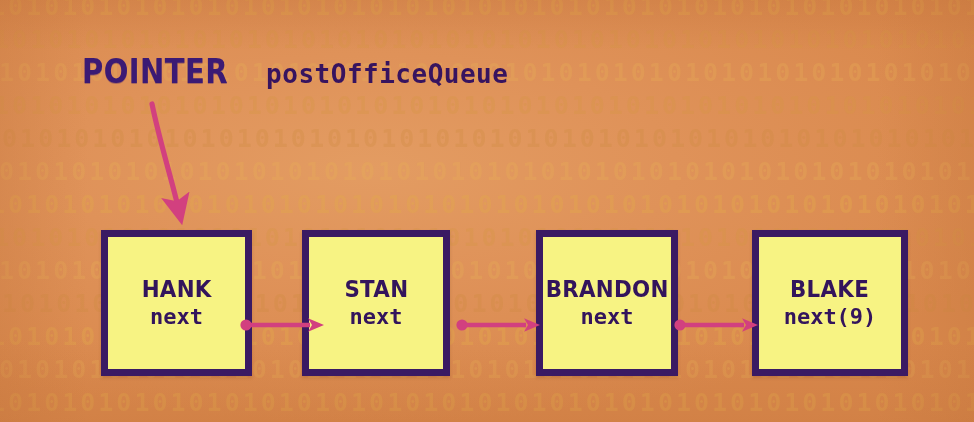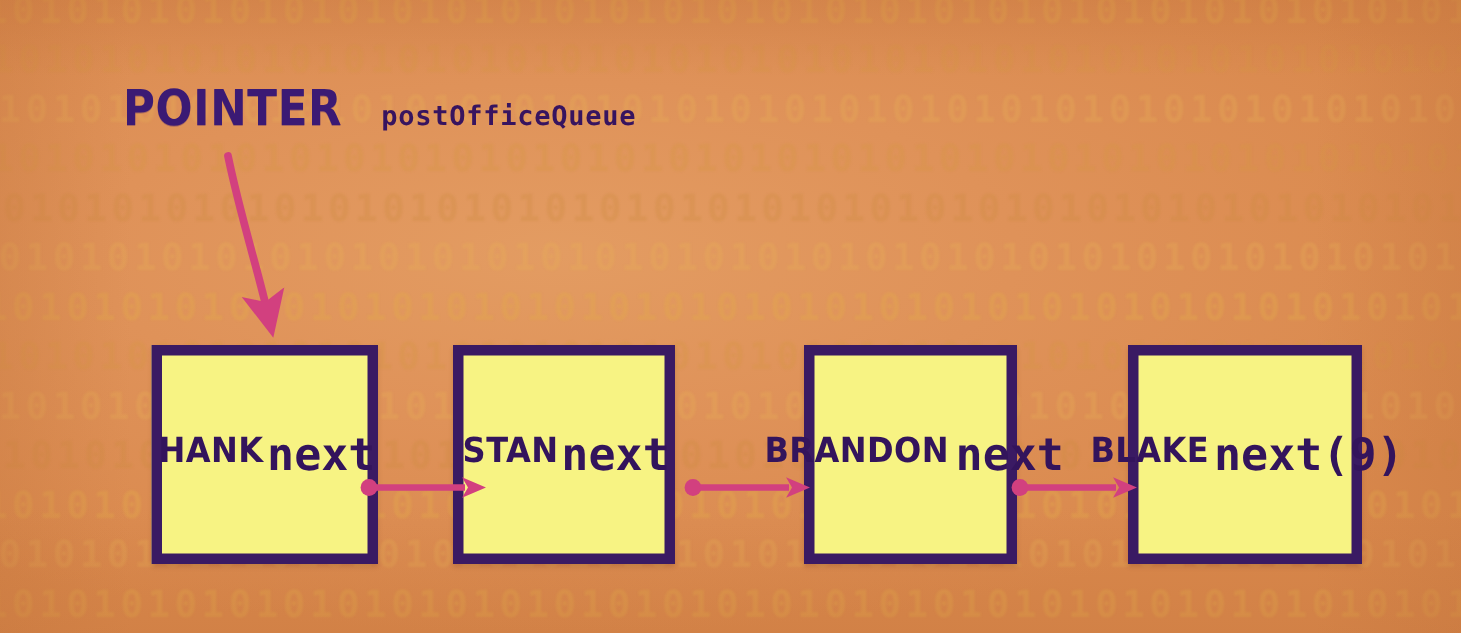--- a/index.html
+++ b/index.html
@@ -54,37 +54,37 @@
   #bg-binary div:nth-child(3n)   { color: rgba(232,176,86,0.30); margin-left: 9px; }
   #bg-binary div:nth-child(5n)   { color: rgba(206,140,62,0.30); margin-left: -6px; }
 
   
   #header {
     position: absolute;
     left: 82px;
     top: 52px;
     display: flex;
     align-items: baseline;
-    gap: 6px;
+    gap: 18px;
     white-space: nowrap;
   }
   .kw-pointer {
     font-family: "DejaVu Sans", "Liberation Sans", sans-serif;
     font-weight: 700;
     font-size: 33px;
     letter-spacing: 0.5px;
     color: #3b1a74;
     transform: scaleX(0.88);
     transform-origin: left center;
     text-shadow: 0 1px 0 rgba(60,25,110,0.35);
   }
   .var-name {
     font-family: "DejaVu Sans Mono", "Liberation Mono", monospace;
     font-weight: 700;
-    font-size: 18px;
+    font-size: 26px;
     color: #37145f;
     letter-spacing: 0.5px;
   }
 
   
   #pointer-arrow {
     position: absolute;
     left: 120px;
     top: 88px;
     width: 110px;
@@ -101,39 +101,39 @@
     height: 146px;
   }
   .node {
     position: absolute;
     top: 0;
     height: 146px;
     box-sizing: border-box;
     background: #f7f383;
     border: 7px solid #3a1a63;
     display: flex;
-    flex-direction: row;
+    flex-direction: column;
     align-items: center;
     justify-content: center;
     box-shadow: 0 2px 3px rgba(90,45,20,0.18);
   }
   .node-name {
     font-family: "DejaVu Sans", "Liberation Sans", sans-serif;
     font-weight: 700;
     font-size: 23px;
     color: #33145c;
     letter-spacing: 0.3px;
     transform: scaleX(0.93);
     line-height: 1.1;
     margin-bottom: 2px;
   }
   .node-next {
     font-family: "DejaVu Sans Mono", "Liberation Mono", monospace;
     font-weight: 700;
-    font-size: 30px;
+    font-size: 22px;
     color: #33145c;
     letter-spacing: 0px;
     line-height: 1.1;
   }
 
   
   .link-arrow {
     position: absolute;
     top: 315px;
     height: 20px;

